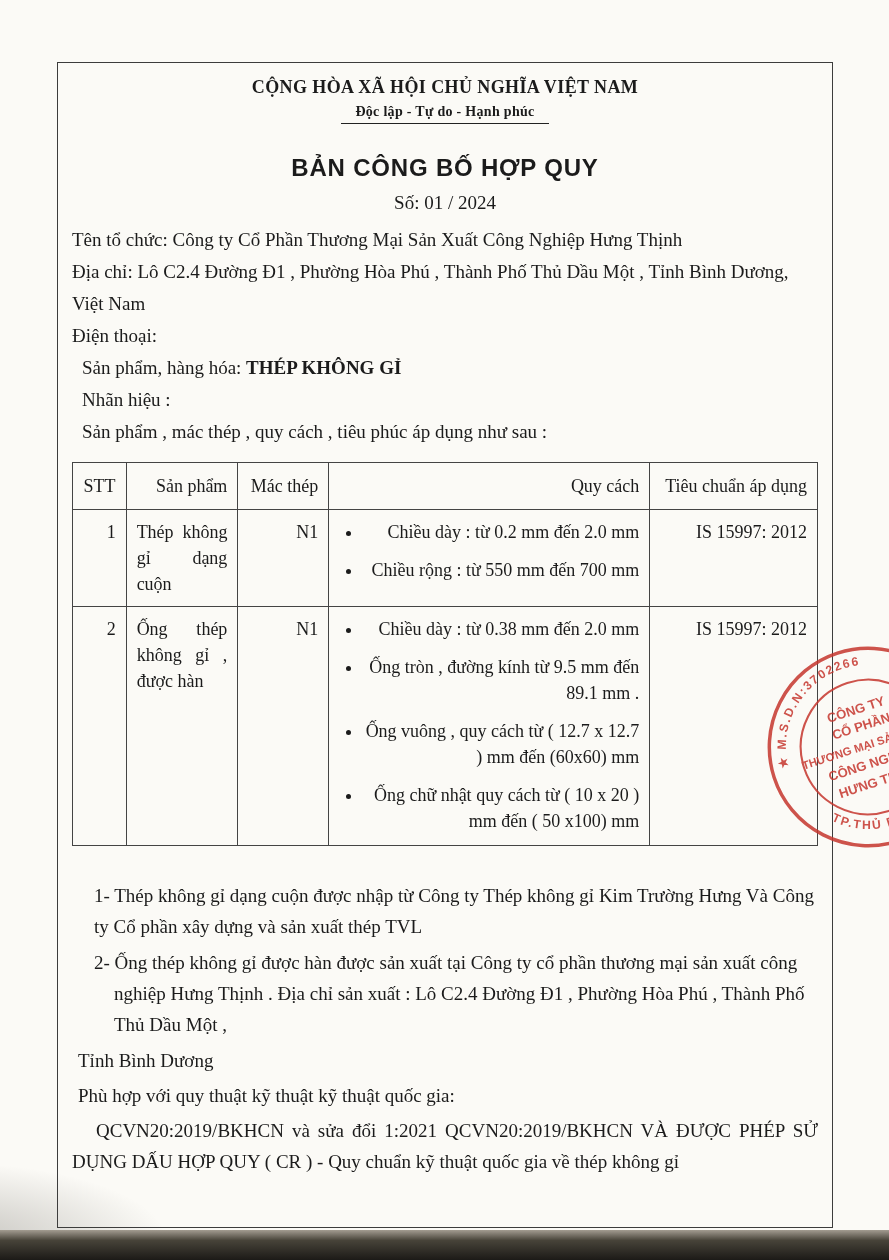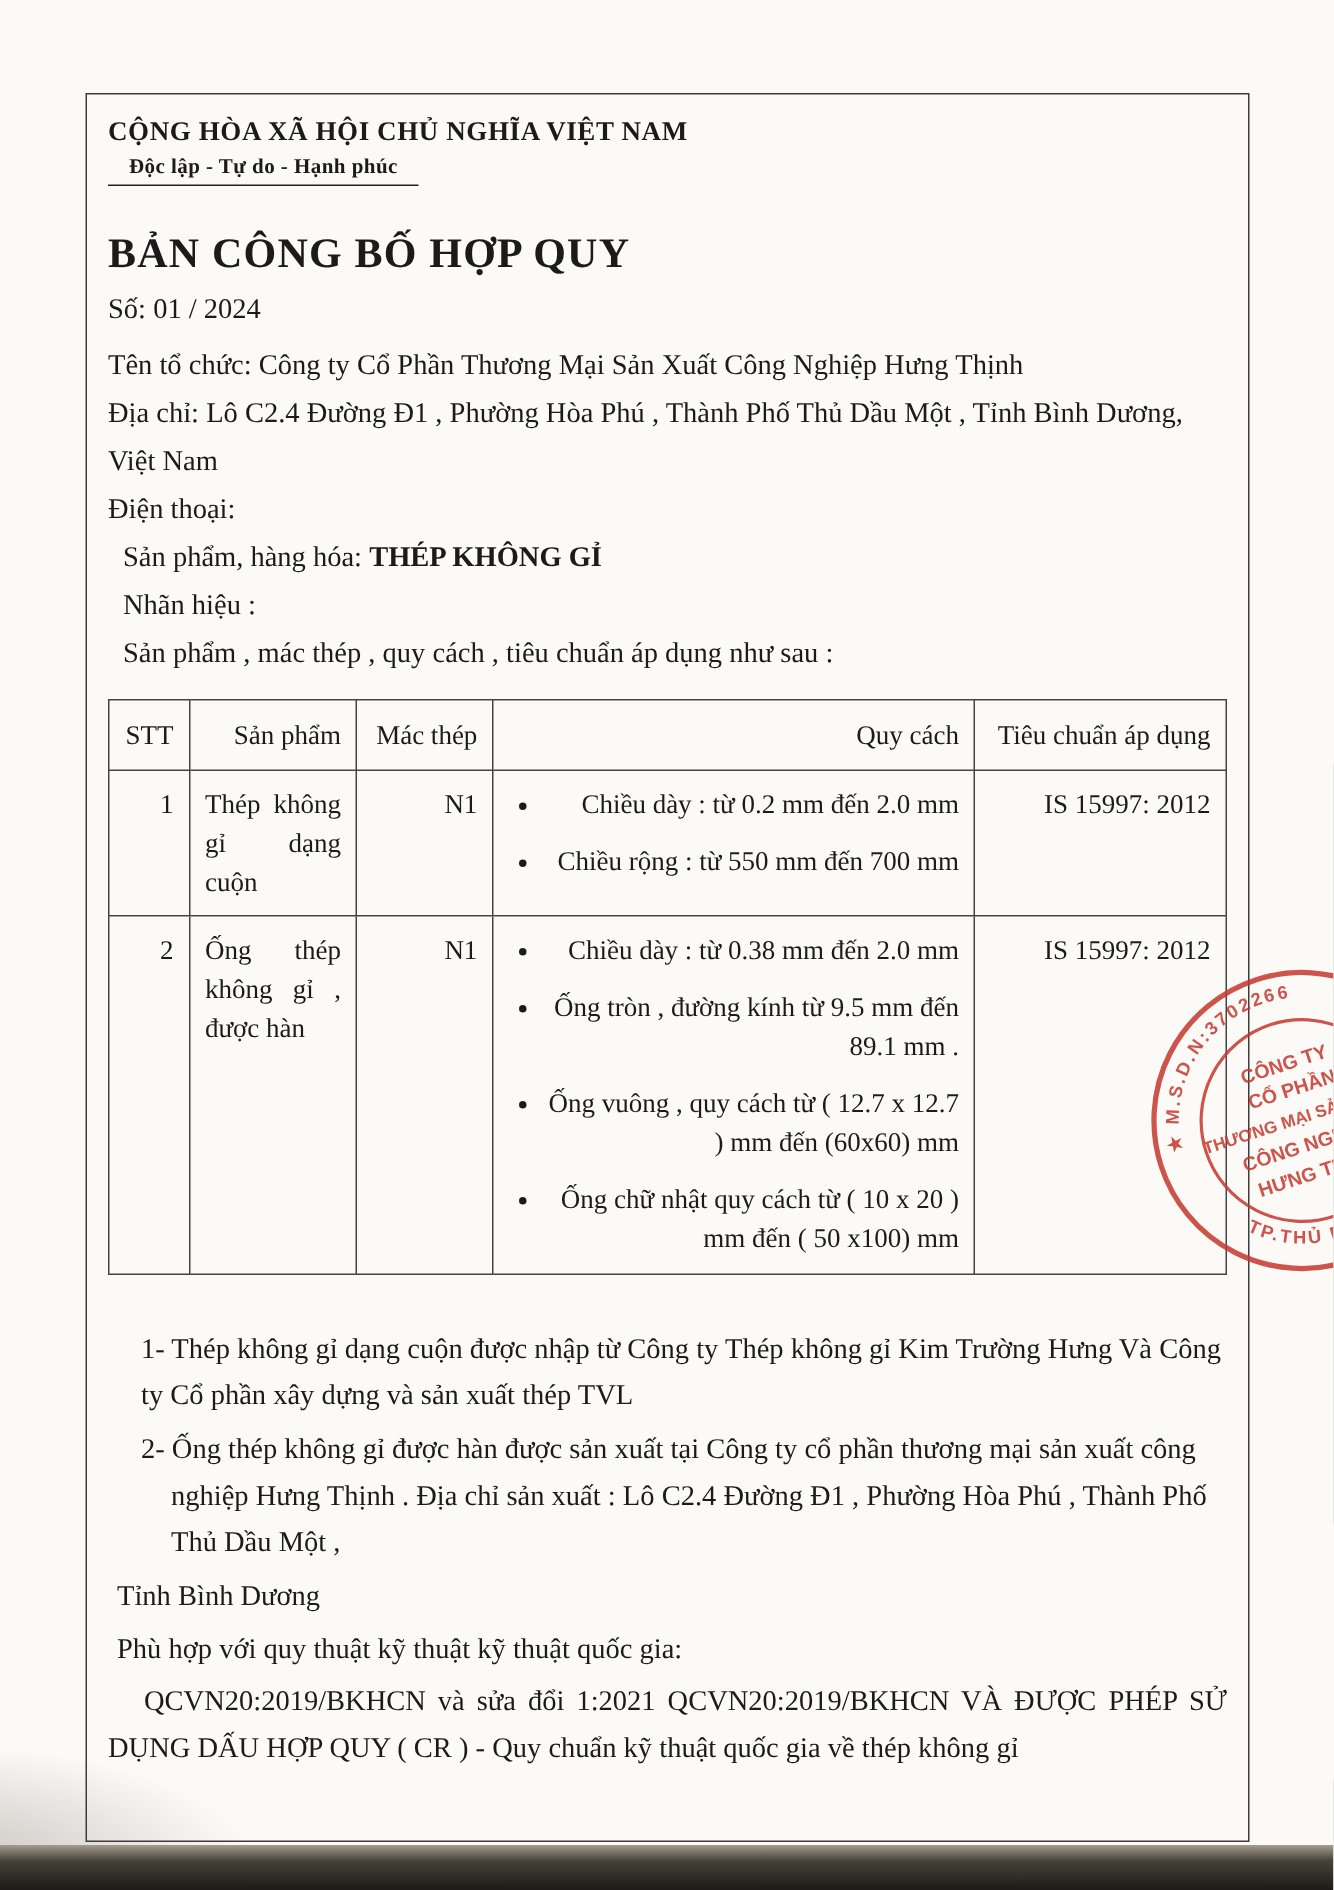--- a/index.html
+++ b/index.html
@@ -13,34 +13,34 @@
     color:#1b1b1b;
   }
   .frame {
     position:absolute;
     left:57px; top:62px;
     width:776px; height:1166px;
     border:1.5px solid #3c3c3c;
     box-sizing:border-box;
     padding:12px 14px 0 14px;
   }
-  .center { text-align:left; }
+  .center { text-align:center; }
   .nat-header { font-size:18px; font-weight:bold; letter-spacing:.4px; margin-top:2px; }
   .motto-wrap { margin-top:4px; }
   .motto {
     display:inline-block;
     font-size:14px; font-weight:bold;
     border-bottom:1.6px solid #222;
     padding:0 14px 3px 14px;
     letter-spacing:.3px;
   }
   .doc-title {
     margin-top:30px;
-    font-family:Liberation Serif, serif;
-    font-weight:bold; font-size:28px; letter-spacing:.8px;
+    font-family:Liberation Sans, sans-serif;
+    font-weight:bold; font-size:24px; letter-spacing:.8px;
   }
   .doc-number { margin-top:10px; font-size:19px; }
   .body-par { font-size:19px; line-height:32px; margin:0; }
   .mt10 { margin-top:10px; }
   .indent-sm { padding-left:10px; }
   .bold { font-weight:bold; }
   table.spec {
     width:100%;
     border-collapse:collapse;
     margin-top:14px;
@@ -103,21 +103,21 @@
     </div>
 
     <div class="center doc-title">BẢN CÔNG BỐ HỢP QUY</div>
     <div class="center doc-number">Số: 01 / 2024</div>
 
     <p class="body-par mt10">Tên tổ chức: Công ty Cổ Phần Thương Mại Sản Xuất Công Nghiệp Hưng Thịnh</p>
     <p class="body-par">Địa chỉ: Lô C2.4 Đường Đ1 , Phường Hòa Phú , Thành Phố Thủ Dầu Một , Tỉnh Bình Dương, Việt Nam</p>
     <p class="body-par">Điện thoại:</p>
     <p class="body-par indent-sm"><span>Sản phẩm, hàng hóa: </span><span class="bold">THÉP KHÔNG GỈ</span></p>
     <p class="body-par indent-sm">Nhãn hiệu :</p>
-    <p class="body-par indent-sm">Sản phẩm , mác thép , quy cách , tiêu chuẩn áp dụng như sau :</p>
+    <p class="body-par indent-sm">Sản phẩm , mác thép , quy cách , tiêu phúc áp dụng như sau :</p>
 
     <table class="spec">
       <colgroup>
         <col style="width:7.2%">
           <col style="width:15%">
           <col style="width:12.2%">
           <col style="width:43.1%">
           <col style="width:22.5%">
       </colgroup>
       <thead>

